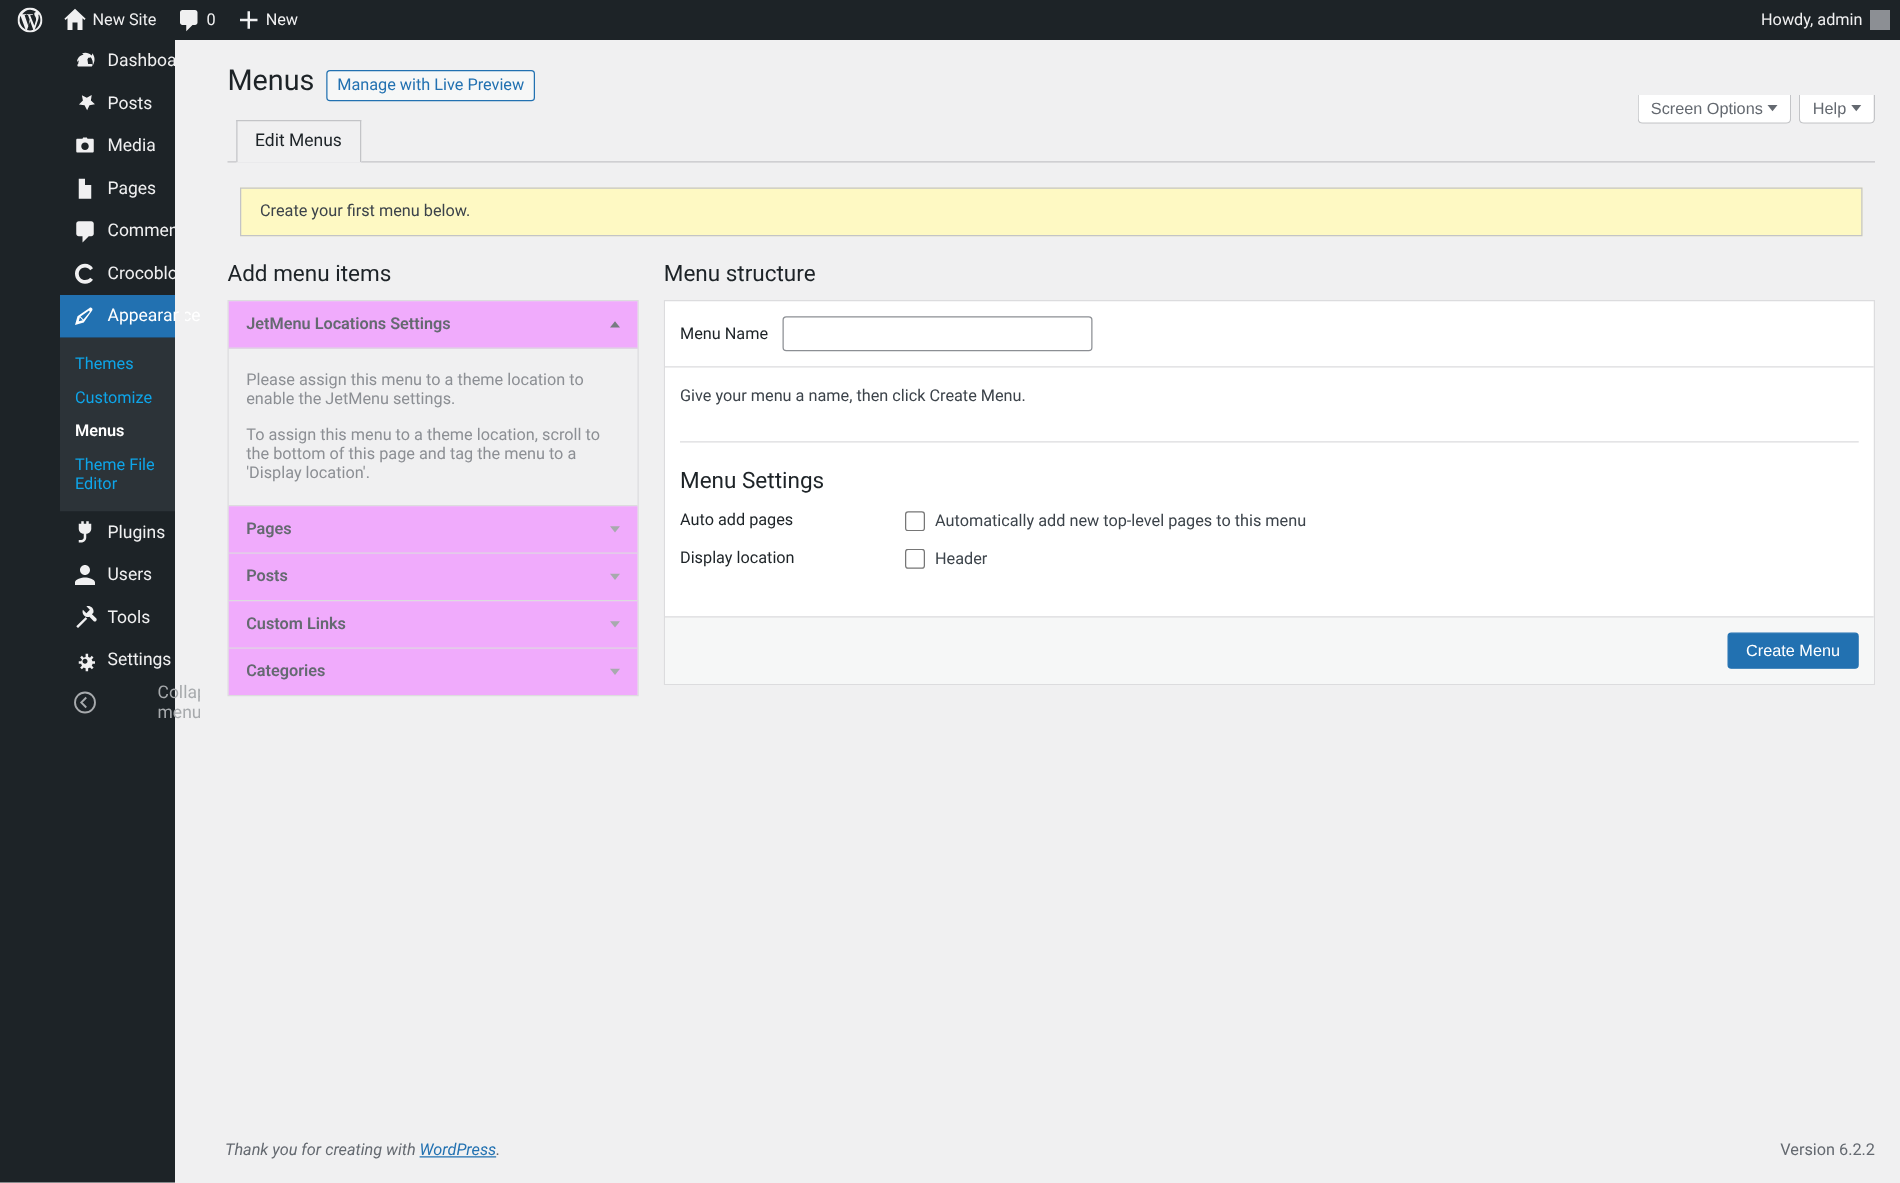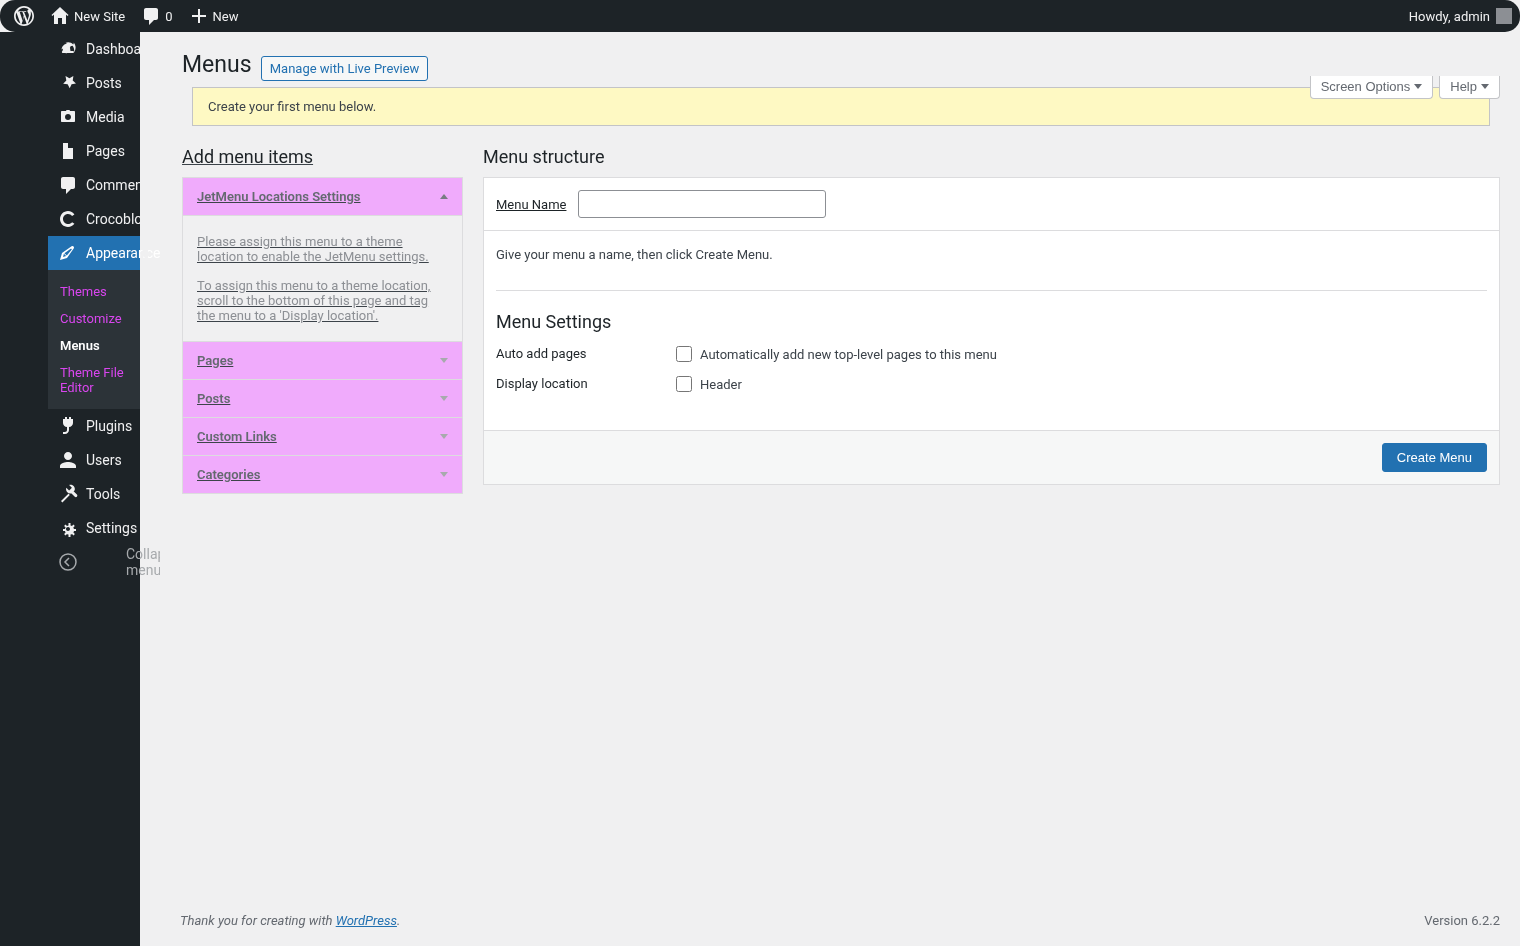--- a/index.html
+++ b/index.html
@@ -18,21 +18,20 @@
 #adminbar {
   position: absolute;
   top: 0; left: 0; right: 0;
   height: 32px;
   background: #1d2327;
   color: #c3c4c7;
   display: flex;
   align-items: center;
   padding: 0 0 0 6px;
   z-index: 100;
-  border-radius: 15px;
 }
 #adminbar .ab-item {
   display: flex;
   align-items: center;
   height: 32px;
   padding: 0 8px;
   font-size: 13px;
   color: #f0f0f1;
   cursor: pointer;
 }
@@ -84,21 +83,21 @@
   justify-content: center;
 }
 #adminmenu .submenu {
   background: #2c3338;
   padding: 8px 0;
 }
 #adminmenu .submenu .sub-item {
   display: block;
   padding: 6px 12px;
   font-size: 13px;
-  color: #d946ef;
+  color: #0ea5e9;
   cursor: pointer;
 }
 #adminmenu .submenu .sub-item.current { color: #fff; font-weight: 600; }
 
 
 #content {
   position: absolute;
   top: 32px; left: 160px; right: 0; bottom: 0;
   background: #f0f0f1;
   overflow: auto;
@@ -184,21 +183,21 @@
 
 .notice {
   background: #fef9c3;
   border: 1px solid #c3c4c7;
   padding: 11px 15px;
   margin: 5px 10px 20px;
 }
 
 
 .nav-menus-php { display: flex; gap: 20px; }
-#menu-settings-column { width: 281px; text-decoration: underline; }
+#menu-settings-column { width: 329px; }
 #menu-management { flex: 1; }
 
 h2.section {
   font-size: 18px;
   font-weight: 400;
   margin-bottom: 10px;
   color: #1d2327;
 }
 
 
@@ -239,21 +238,21 @@
   border: 1px solid #dcdcde;
   background: #fff;
 }
 .menu-edit .header {
   padding: 12px;
   display: flex;
   align-items: center;
   gap: 12px;
   border-bottom: 1px solid #dcdcde;
 }
-.menu-edit .header label { font-size: 13px; color: #1d2327; text-decoration: underline; }
+.menu-edit .header label { font-size: 13px; color: #1d2327; }
 .menu-edit .header input[type=text] {
   width: 248px;
   padding: 3px 8px;
   border: 1px solid #8c8f94;
   border-radius: 3px;
   height: 28px;
   font-size: 14px;
 }
 .menu-edit .body {
   padding: 16px 12px 24px;
@@ -464,20 +463,23 @@
     <button>
       <span>Help</span>
       <span class="tri"></span>
     </button>
   </div>
 
   <div class="wrap">
     <h1 class="page-title">Menus</h1>
     <a class="page-title-action">Manage with Live Preview</a>
 
+    <div class="nav-tab-wrapper">
+      <span class="nav-tab active">Edit Menus</span>
+    </div>
 
     <div class="notice">
       <span>Create your first menu below.</span>
     </div>
 
     <div class="nav-menus-php">
 
       <div id="menu-settings-column">
         <h2 class="section">Add menu items</h2>
         <div class="accordion">

